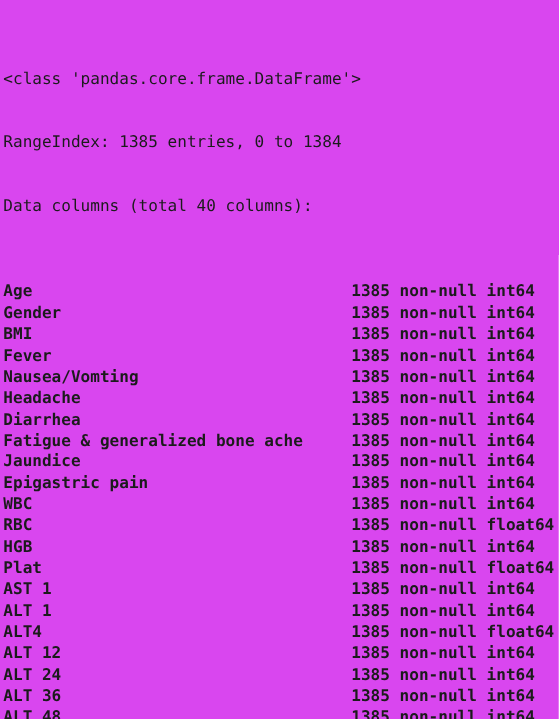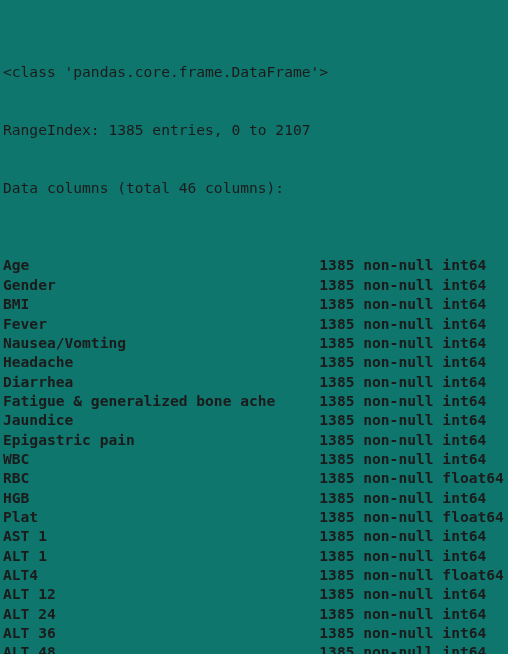--- a/index.html
+++ b/index.html
@@ -12,21 +12,21 @@
     width: 508px;
     height: 654px;
     overflow: hidden;
     font-family: "DejaVu Sans Mono", "Liberation Mono", monospace;
   }
   #info-output {
     box-sizing: border-box;
     width: 508px;
     height: 654px;
     padding: 4px 0 0 3px;
-    background: #0f766e;
+    background: #d946ef;
     color: #1b1b1b;
     font-family: "DejaVu Sans Mono", "Liberation Mono", monospace;
     font-size: 14.6px;
     line-height: 19.35px;
     white-space: pre;
     letter-spacing: 0px;
     -webkit-font-smoothing: antialiased;
   }
   .info-line {
     height: 19.35px;
@@ -43,21 +43,21 @@
   .col-dtype {
     white-space: pre;
   }
 </style>
 </head>
 <body>
 
 <div id="info-output">
 
   <div class="info-line">&lt;class 'pandas.core.frame.DataFrame'&gt;</div>
-  <div class="info-line">RangeIndex: 1385 entries, 0 to 2107</div>
-  <div class="info-line">Data columns (total 46 columns):</div>
+  <div class="info-line">RangeIndex: 1385 entries, 0 to 1384</div>
+  <div class="info-line">Data columns (total 40 columns):</div>
 
   <div id="column-list"><div class="info-line col-row"><span class="col-name">Age                                 </span><span class="col-count">1385</span> <span class="col-null">non-null</span> <span class="col-dtype">int64</span></div><div class="info-line col-row"><span class="col-name">Gender                              </span><span class="col-count">1385</span> <span class="col-null">non-null</span> <span class="col-dtype">int64</span></div><div class="info-line col-row"><span class="col-name">BMI                                 </span><span class="col-count">1385</span> <span class="col-null">non-null</span> <span class="col-dtype">int64</span></div><div class="info-line col-row"><span class="col-name">Fever                               </span><span class="col-count">1385</span> <span class="col-null">non-null</span> <span class="col-dtype">int64</span></div><div class="info-line col-row"><span class="col-name">Nausea/Vomting                      </span><span class="col-count">1385</span> <span class="col-null">non-null</span> <span class="col-dtype">int64</span></div><div class="info-line col-row"><span class="col-name">Headache                            </span><span class="col-count">1385</span> <span class="col-null">non-null</span> <span class="col-dtype">int64</span></div><div class="info-line col-row"><span class="col-name">Diarrhea                            </span><span class="col-count">1385</span> <span class="col-null">non-null</span> <span class="col-dtype">int64</span></div><div class="info-line col-row"><span class="col-name">Fatigue &amp; generalized bone ache     </span><span class="col-count">1385</span> <span class="col-null">non-null</span> <span class="col-dtype">int64</span></div><div class="info-line col-row"><span class="col-name">Jaundice                            </span><span class="col-count">1385</span> <span class="col-null">non-null</span> <span class="col-dtype">int64</span></div><div class="info-line col-row"><span class="col-name">Epigastric pain                     </span><span class="col-count">1385</span> <span class="col-null">non-null</span> <span class="col-dtype">int64</span></div><div class="info-line col-row"><span class="col-name">WBC                                 </span><span class="col-count">1385</span> <span class="col-null">non-null</span> <span class="col-dtype">int64</span></div><div class="info-line col-row"><span class="col-name">RBC                                 </span><span class="col-count">1385</span> <span class="col-null">non-null</span> <span class="col-dtype">float64</span></div><div class="info-line col-row"><span class="col-name">HGB                                 </span><span class="col-count">1385</span> <span class="col-null">non-null</span> <span class="col-dtype">int64</span></div><div class="info-line col-row"><span class="col-name">Plat                                </span><span class="col-count">1385</span> <span class="col-null">non-null</span> <span class="col-dtype">float64</span></div><div class="info-line col-row"><span class="col-name">AST 1                               </span><span class="col-count">1385</span> <span class="col-null">non-null</span> <span class="col-dtype">int64</span></div><div class="info-line col-row"><span class="col-name">ALT 1                               </span><span class="col-count">1385</span> <span class="col-null">non-null</span> <span class="col-dtype">int64</span></div><div class="info-line col-row"><span class="col-name">ALT4                                </span><span class="col-count">1385</span> <span class="col-null">non-null</span> <span class="col-dtype">float64</span></div><div class="info-line col-row"><span class="col-name">ALT 12                              </span><span class="col-count">1385</span> <span class="col-null">non-null</span> <span class="col-dtype">int64</span></div><div class="info-line col-row"><span class="col-name">ALT 24                              </span><span class="col-count">1385</span> <span class="col-null">non-null</span> <span class="col-dtype">int64</span></div><div class="info-line col-row"><span class="col-name">ALT 36                              </span><span class="col-count">1385</span> <span class="col-null">non-null</span> <span class="col-dtype">int64</span></div><div class="info-line col-row"><span class="col-name">ALT 48                              </span><span class="col-count">1385</span> <span class="col-null">non-null</span> <span class="col-dtype">int64</span></div></div>
 
   
   
 
 </div>
 
 </body></html>

